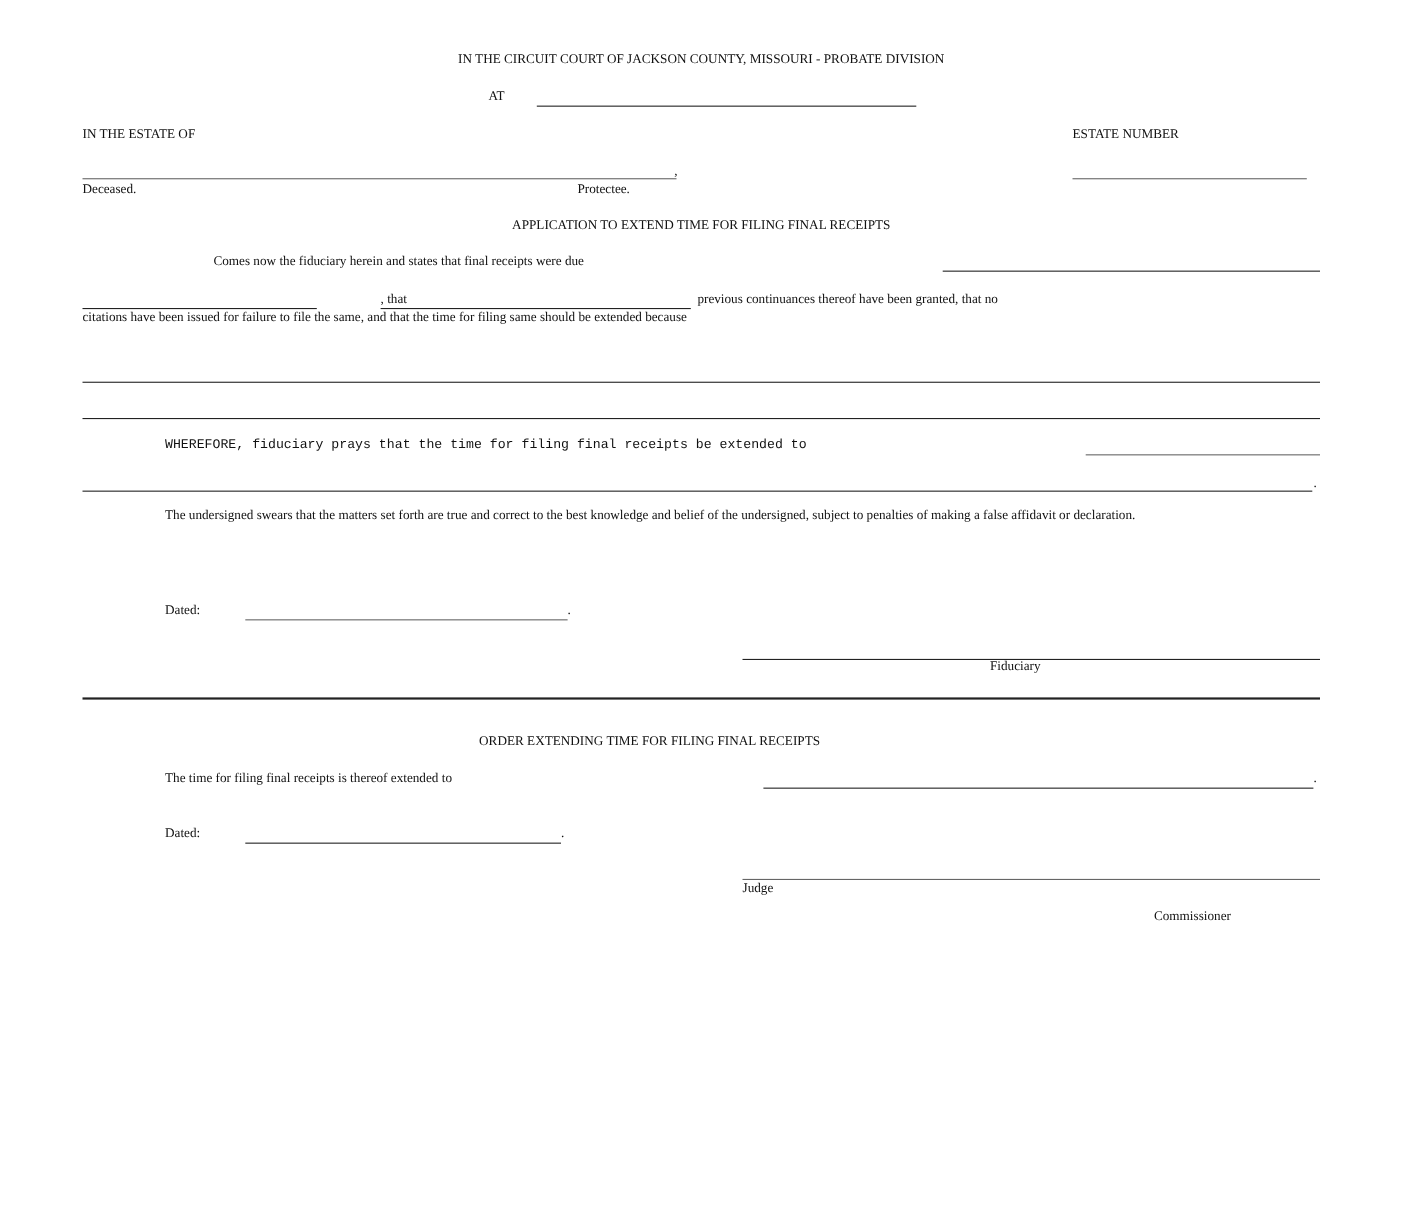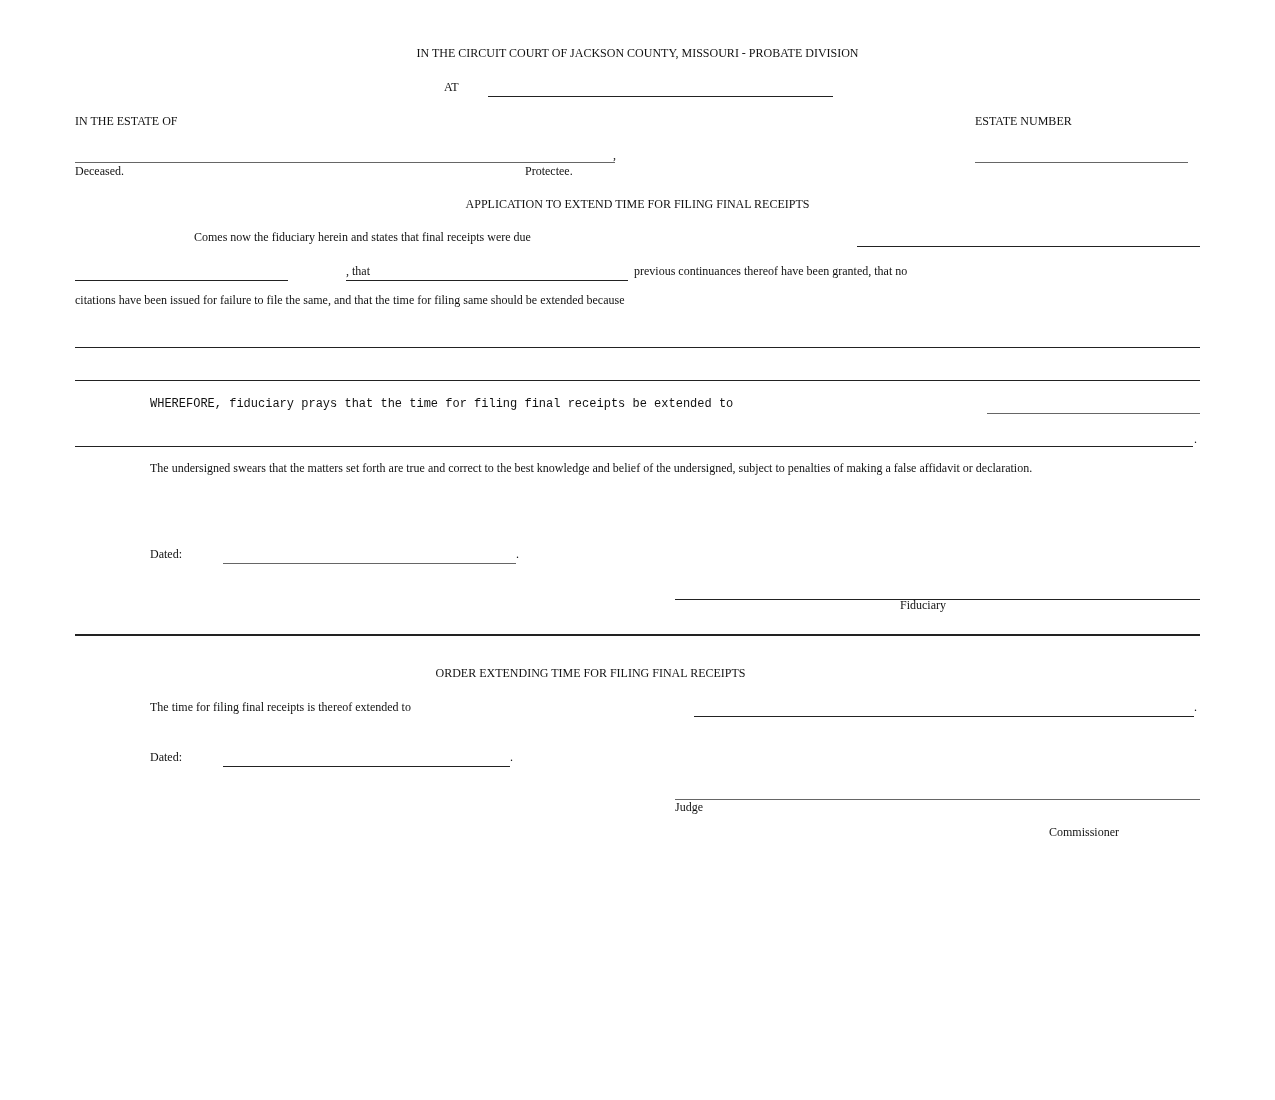--- a/index.html
+++ b/index.html
@@ -29,21 +29,21 @@
 <div class="t center" style="left:0; width:1275px; top:198px;">APPLICATION TO EXTEND TIME FOR FILING FINAL RECEIPTS</div>
 
 <div class="t" style="left:150px; top:231px;margin-left:44px;">Comes now the fiduciary herein and states that final receipts were due</div>
 <div class="ln" style="left:857px; width:343px; top:246px;"></div>
 
 <div class="ln" style="left:75px; width:213px; top:280px;"></div>
 <div class="t" style="left:302px; top:265px;margin-left:44px;">, that</div>
 <div class="ln" style="left:346px; width:282px; top:280px;"></div>
 <div class="t" style="left:634px; top:265px;">previous continuances thereof have been granted, that no</div>
 
-<div class="t" style="left:75px; top:294px;font-family:Liberation Serif, serif;">citations have been issued for failure to file the same, and that the time for filing same should be extended because</div>
+<div class="t" style="left:75px; top:282px;font-family:Liberation Serif, serif;">citations have been issued for failure to file the same, and that the time for filing same should be extended because</div>
 
 <div class="ln" style="left:75px; width:1125px; top:347px;"></div>
 <div class="ln" style="left:75px; width:1125px; top:380px;"></div>
 
 <div class="t" style="left:150px; top:398px;font-family:Liberation Mono, monospace;">WHEREFORE, fiduciary prays that the time for filing final receipts be extended to</div>
 <div class="ln gray" style="left:987px; width:213px; top:413px;"></div>
 <div class="ln" style="left:75px; width:1118px; top:446px;"></div>
 <div class="t" style="left:1194px; top:433px;">.</div>
 
 <div class="t just" style="left:75px; width:1125px; top:460px; text-indent:75px;">The undersigned swears that the matters set forth are true and correct to the best knowledge and belief of the undersigned, subject to penalties of making a false affidavit or declaration.</div>

